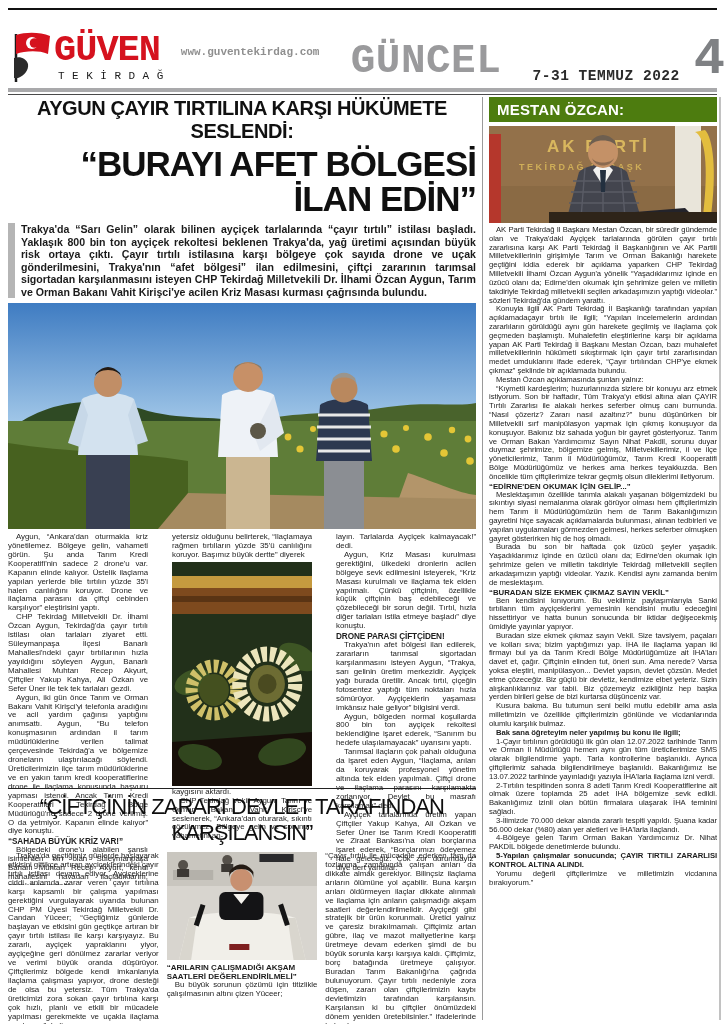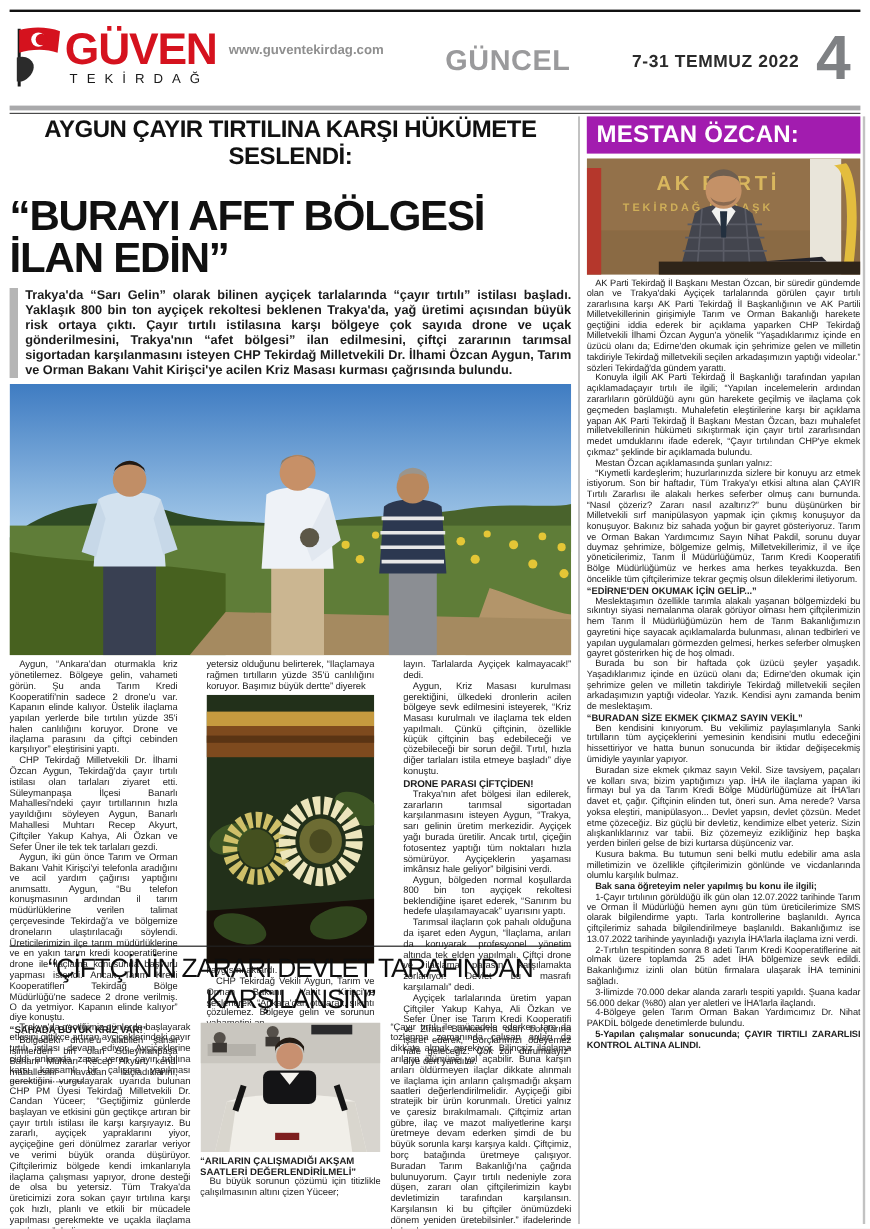--- a/index.html
+++ b/index.html
@@ -1,42 +1,42 @@
 <!DOCTYPE html>
 <html><head>
 <meta charset="utf-8">
 <style>
   html,body{margin:0;padding:0;background:#e9e9e9;}
   .page{position:relative;width:725px;height:1024px;background:#ffffff;overflow:hidden;
         font-family:"Liberation Sans",sans-serif;color:#1d1d1d;margin:0 auto;}
   .topline{position:absolute;left:8px;right:8px;top:8px;border-top:2.5px solid #111;}
 
   
-  .header{position:absolute;left:10px;right:16px;top:12px;height:72px;display:flex;align-items:center;}
+  .header{position:absolute;left:10px;right:0;top:12px;height:72px;display:flex;align-items:flex-end;font-family:Liberation Mono, monospace;}
   .logo{display:flex;align-items:flex-start;gap:2px;}
   .logo-flag{width:42px;height:52px;flex:0 0 auto;}
   .logo-textwrap{display:flex;flex-direction:column;line-height:1;}
   .logo-name{font-size:37px;font-weight:800;color:#d5121e;letter-spacing:-1px;}
   .logo-sub{font-size:11px;font-weight:500;color:#1a1a1a;letter-spacing:7.5px;margin-top:2px;margin-left:4px;}
   .logo-site{font-size:11px;font-weight:700;color:#8f8f8f;margin-left:8px;margin-top:14px;}
-  .section-title{flex:1;text-align:center;font-size:24px;font-weight:800;color:#9a9a9c;letter-spacing:.5px;margin-top:6px;}
+  .section-title{flex:1;text-align:center;font-size:41px;font-weight:800;color:#9a9a9c;letter-spacing:.5px;margin-top:6px;}
   .issue-date{font-size:14.5px;font-weight:700;color:#2b2b2b;letter-spacing:.5px;margin-right:14px;margin-top:8px;}
   .page-number{font-size:52px;font-weight:800;color:#7f8184;line-height:.9;margin-top:2px;}
   .header-rule{position:absolute;left:8px;right:8px;top:88px;}
   .header-rule .thick{height:4px;background:#a9a9ab;}
   .header-rule .thin{height:1.5px;background:#4a4a4a;margin-top:1.5px;}
 
   
   .vdiv{position:absolute;top:97px;bottom:4px;left:482px;width:1px;background:#9a9a9a;}
   .edge-right{position:absolute;top:97px;bottom:4px;right:4px;width:2px;background:#c2c2c2;}
 
   
   .left{position:absolute;left:8px;top:97px;width:468px;}
   .kicker{font-size:20px;font-weight:800;text-align:center;color:#111;letter-spacing:-.4px;}
-  .headline{font-size:35px;font-weight:800;text-align:left;color:#101010;letter-spacing:-1px;margin-top:20px;line-height:1;}
+  .headline{font-size:35px;font-weight:800;text-align:right;color:#101010;letter-spacing:-1px;margin-top:3px;line-height:1;}
   .lede-wrap{display:flex;margin-top:7px;}
   .lede-bar{flex:0 0 7px;background:#b5b5b5;margin-right:6px;}
   .lede{font-size:10.6px;font-weight:700;line-height:1.18;text-align:justify;color:#1b1b1b;}
   .main-photo{margin-top:5px;width:468px;height:226px;display:block;}
   .cols{display:flex;gap:24px;margin-top:4px;height:352px;overflow:hidden;}
   .col{flex:1 1 0;overflow:hidden;}
   .body-p{font-size:7.9px;line-height:1.13;text-align:justify;margin:0;text-indent:8px;letter-spacing:-.05px;}
   .body-p.noind{text-indent:0;}
   .sub-h{font-size:8.2px;font-weight:800;margin:1px 0 0 0;letter-spacing:-.1px;}
   .col-photo{width:100%;height:224px;display:block;margin:2px 0;}
@@ -44,21 +44,21 @@
   
   .bottom{position:absolute;left:8px;top:788px;width:468px;}
   .bottom-rule{border-top:1.5px solid #222;}
   .bottom-headline{font-size:22px;font-weight:400;text-align:center;letter-spacing:-1px;color:#0e0e0e;margin-top:5px;}
   .bottom-cols{display:flex;gap:8px;margin-top:6px;height:196px;overflow:hidden;}
   .caption-h{font-size:8px;font-weight:800;text-align:left;margin:3px 0 0 0;line-height:1.15;}
   .pod-photo{width:100%;height:108px;display:block;}
 
   
   .right{position:absolute;left:489px;top:97px;width:228px;}
-  .r-label{background:#a21caf;color:#fff;font-size:20px;font-weight:800;padding:4px 6px 4px 8px;letter-spacing:.2px;}
+  .r-label{background:#4d7c0f;color:#fff;font-size:15px;font-weight:800;padding:4px 6px 4px 8px;letter-spacing:.2px;}
   .r-headline{font-size:24.5px;font-weight:800;line-height:1.04;letter-spacing:-.8px;color:#0e0e0e;margin-top:4px;}
   .r-photo{width:228px;height:97px;display:block;margin-top:4px;}
   .r-body{margin-top:3px;height:726px;overflow:hidden;}
   .r-p{font-size:7.7px;line-height:1.145;text-align:justify;margin:0;text-indent:7px;letter-spacing:-.08px;}
   .r-sub{font-size:7.8px;font-weight:800;margin:0;}
   .r-bold{font-weight:700;}
 </style>
 </head>
 <body>
 
@@ -284,15 +284,16 @@
       <p class="r-sub">“BURADAN SİZE EKMEK ÇIKMAZ SAYIN VEKİL”</p>
       <p class="r-p">Ben kendisini kınıyorum. Bu vekilimiz paylaşımlarıyla Sanki tırtılların tüm ayçiçeklerini yemesinin kendisini mutlu edeceğini hissettiriyor ve hatta bunun sonucunda bir iktidar değişecekmiş ümidiyle yayınlar yapıyor.</p>
       <p class="r-p">Buradan size ekmek çıkmaz sayın Vekil. Size tavsiyem, paçaları ve kolları sıva; bizim yaptığımızı yap. İHA ile ilaçlama yapan iki firmayı bul ya da Tarım Kredi Bölge Müdürlüğümüze ait İHA'ları davet et, çağır. Çiftçinin elinden tut, öneri sun. Ama nerede? Varsa yoksa eleştiri, manipülasyon... Devlet yapsın, devlet çözsün. Medet etme çözeceğiz. Biz güçlü bir devletiz, kendimize elbet yeteriz. Sizin alışkanlıklarınız var tabii. Biz çözemeyiz ezikliğiniz hep başka yerden birileri gelse de bizi kurtarsa düşünceniz var.</p>
       <p class="r-p">Kusura bakma. Bu tutumun seni belki mutlu edebilir ama asla milletimizin ve özellikle çiftçilerimizin gönlünde ve vicdanlarında olumlu karşılık bulmaz.</p>
       <p class="r-p r-bold">Bak sana öğreteyim neler yapılmış bu konu ile ilgili;</p>
       <p class="r-p">1-Çayır tırtılının görüldüğü ilk gün olan 12.07.2022 tarihinde Tarım ve Orman İl Müdürlüğü hemen aynı gün tüm üreticilerimize SMS olarak bilgilendirme yaptı. Tarla kontrollerine başlanıldı. Ayrıca çiftçilerimiz sahada bilgilendirilmeye başlanıldı. Bakanlığımız ise 13.07.2022 tarihinde yayınladığı yazıyla İHA'larla ilaçlama izni verdi.</p>
       <p class="r-p">2-Tırtılın tespitinden sonra 8 adeti Tarım Kredi Kooperatiflerine ait olmak üzere toplamda 25 adet İHA bölgemize sevk edildi. Bakanlığımız izinli olan bütün firmalara ulaşarak İHA teminini sağladı.</p>
       <p class="r-p">3-İlimizde 70.000 dekar alanda zararlı tespiti yapıldı. Şuana kadar 56.000 dekar (%80) alan yer aletleri ve İHA'larla ilaçlandı.</p>
       <p class="r-p">4-Bölgeye gelen Tarım Orman Bakan Yardımcımız Dr. Nihat PAKDİL bölgede denetimlerde bulundu.</p>
       <p class="r-p r-bold">5-Yapılan çalışmalar sonucunda; ÇAYIR TIRTILI ZARARLISI KONTROL ALTINA ALINDI.</p>
+      <p class="r-p">Yorumu değerli çiftçilerimize ve milletimizin vicdanına bırakıyorum.”</p>
     </div>
   </div>
 </div>
 
 </body></html>

